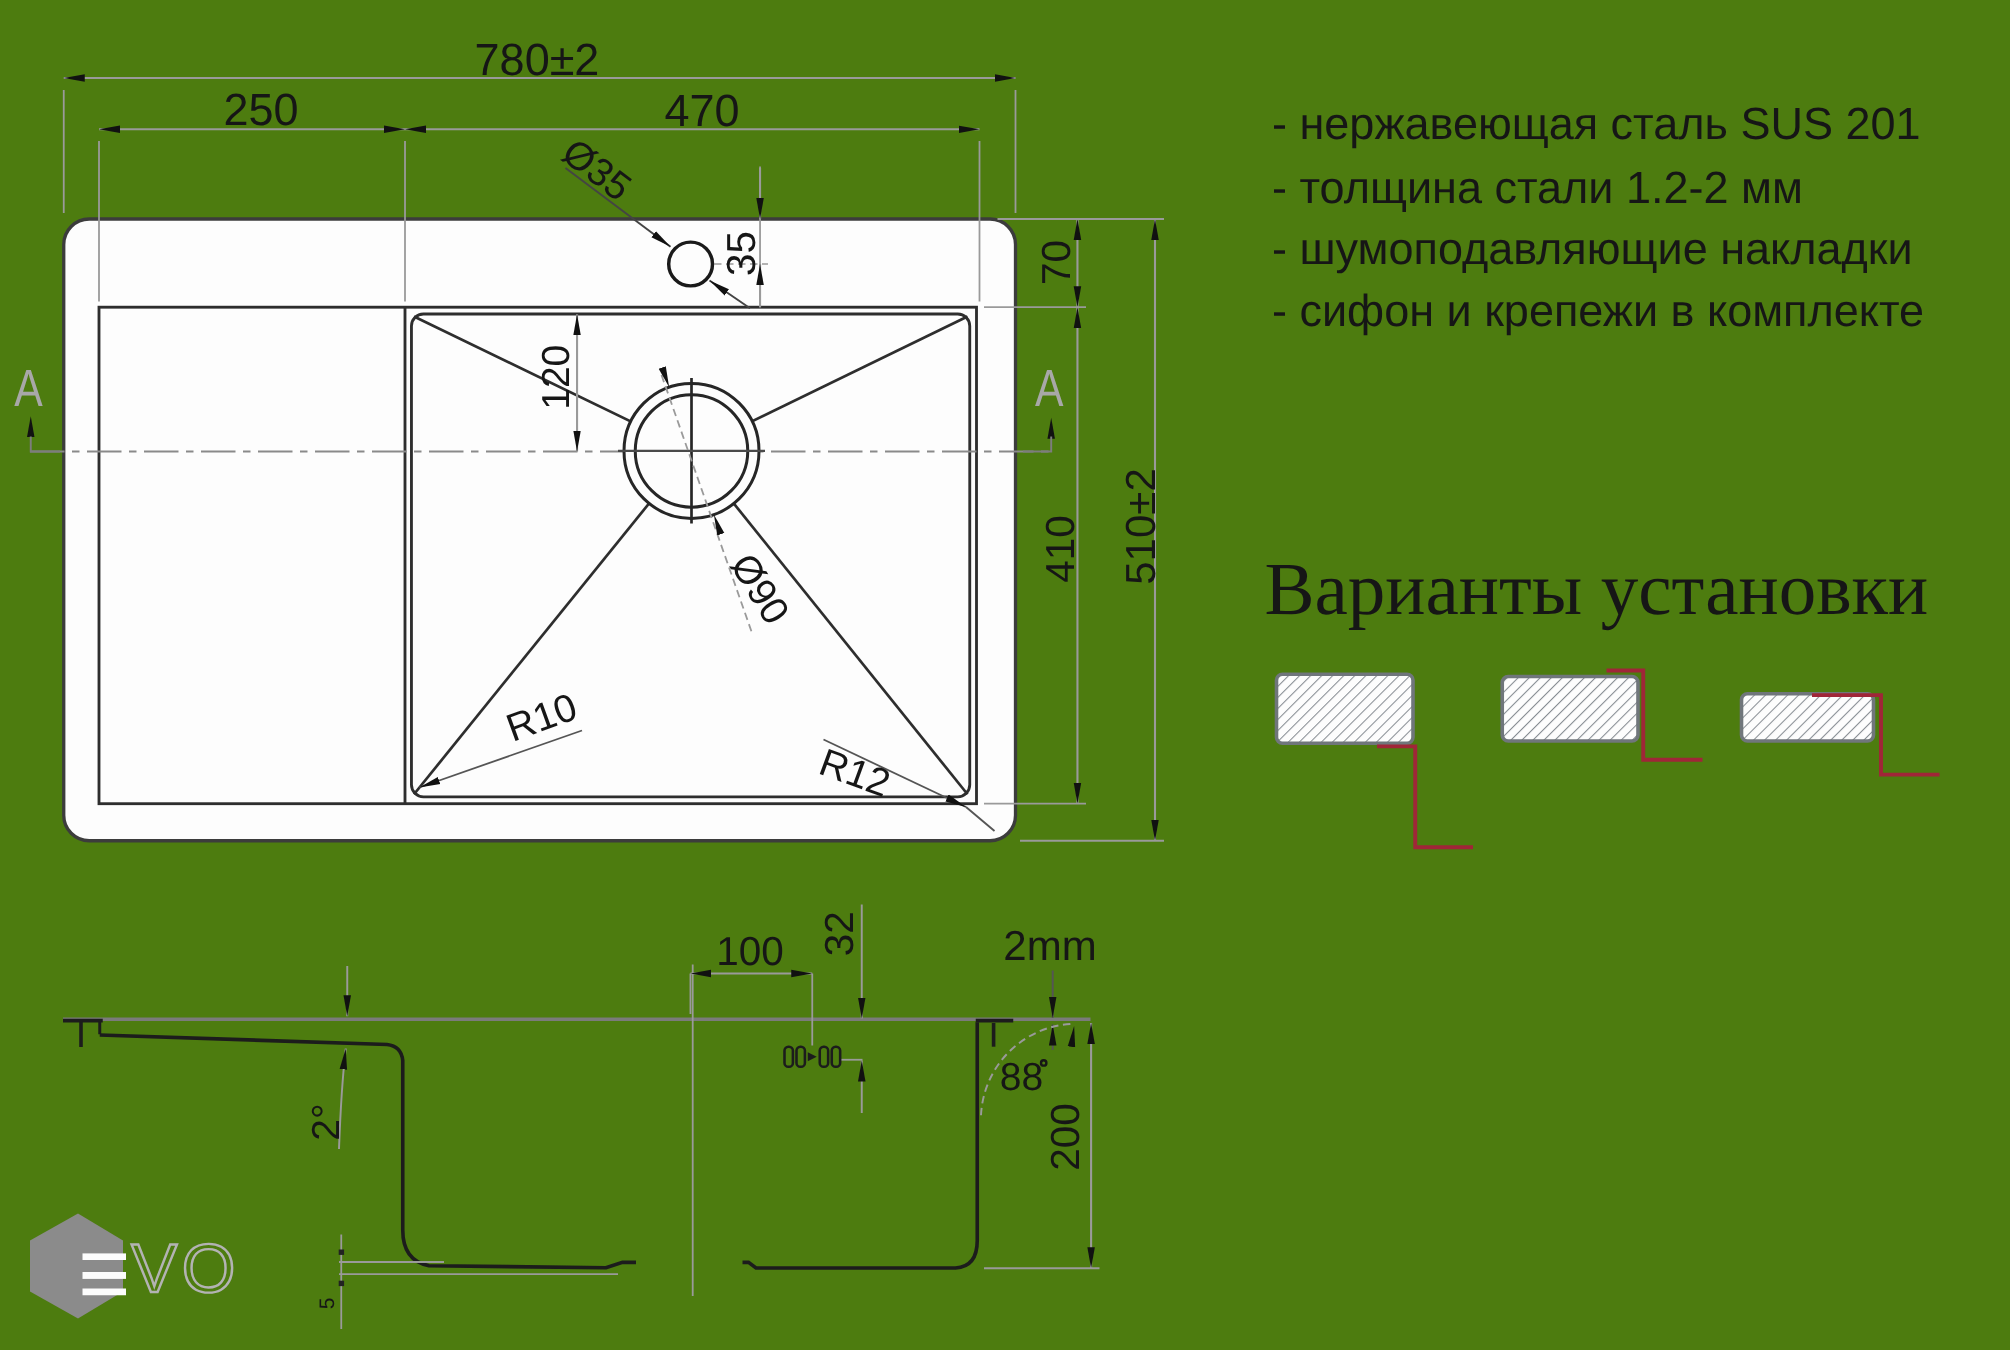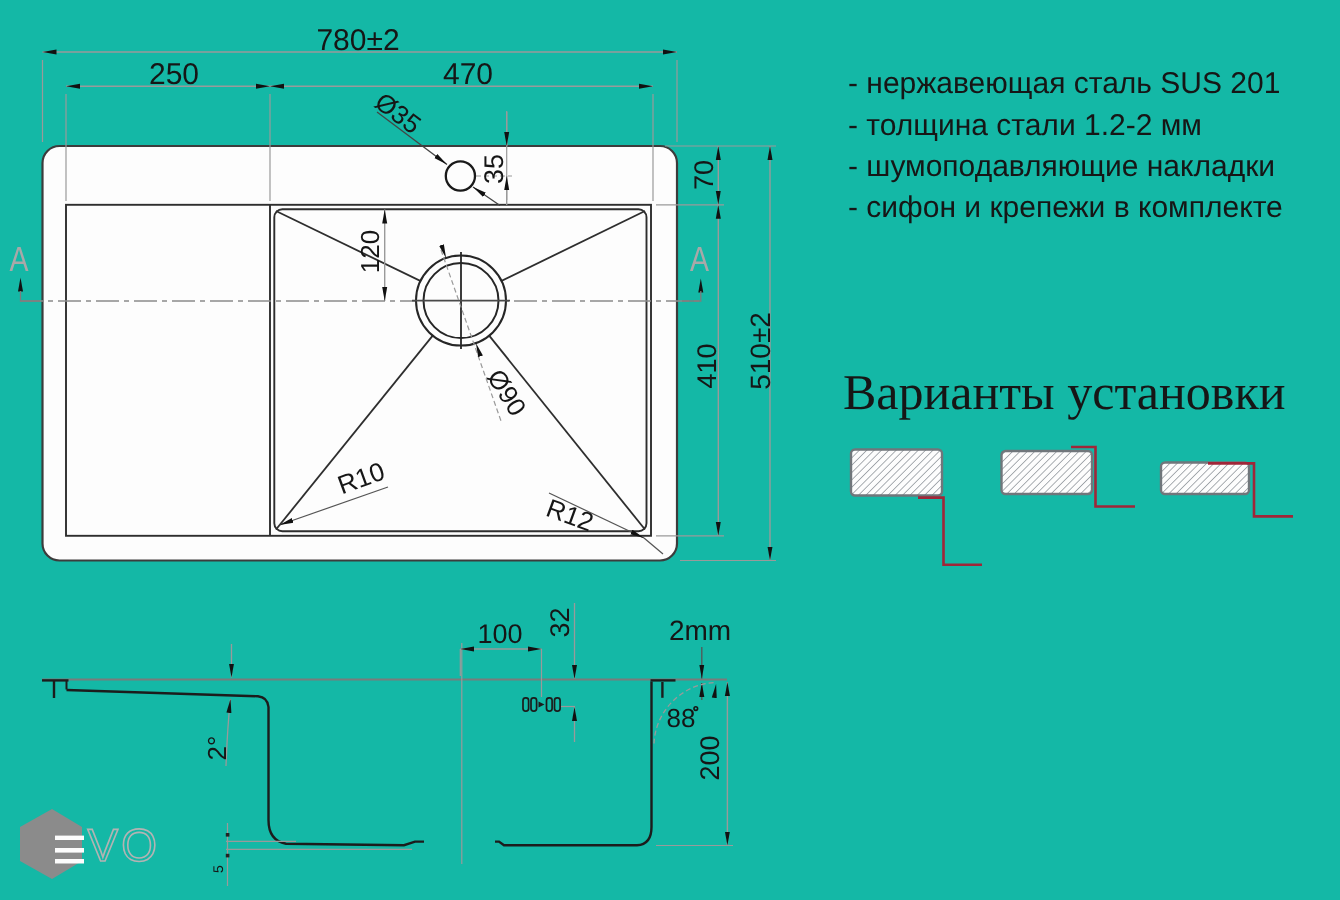--- a/index.html
+++ b/index.html
@@ -1,16 +1,16 @@
 <!DOCTYPE html>
 <html><head>
 <meta charset="utf-8">
 <style>
 html,body{margin:0;padding:0;background:#fcfcfc;}
-#page{-webkit-font-smoothing:antialiased;position:relative;width:1340px;height:900px;background:#14b8a6;overflow:hidden;
+#page{-webkit-font-smoothing:antialiased;position:relative;width:1340px;height:900px;background:#4d7c0f;overflow:hidden;
 font-family:"Liberation Sans", sans-serif;}
 svg{position:absolute;left:0;top:0;text-rendering:geometricPrecision;}
 text{fill:#161616;}
 text.nf{fill:none;}
 </style>
 </head>
 <body>
 <div id="page">
 <svg width="1340" height="900" viewBox="0 0 1340 900">
 <defs>

